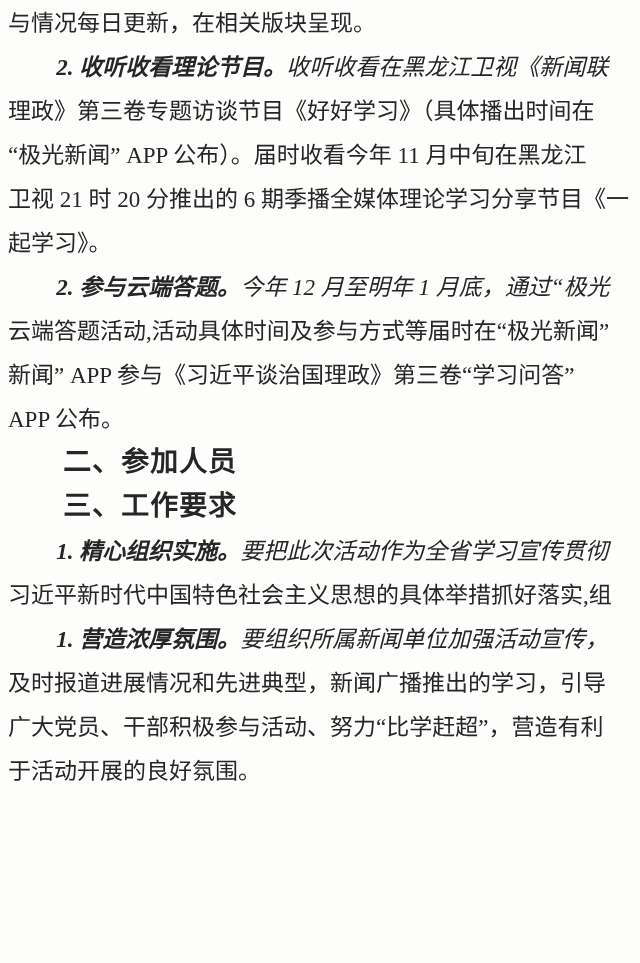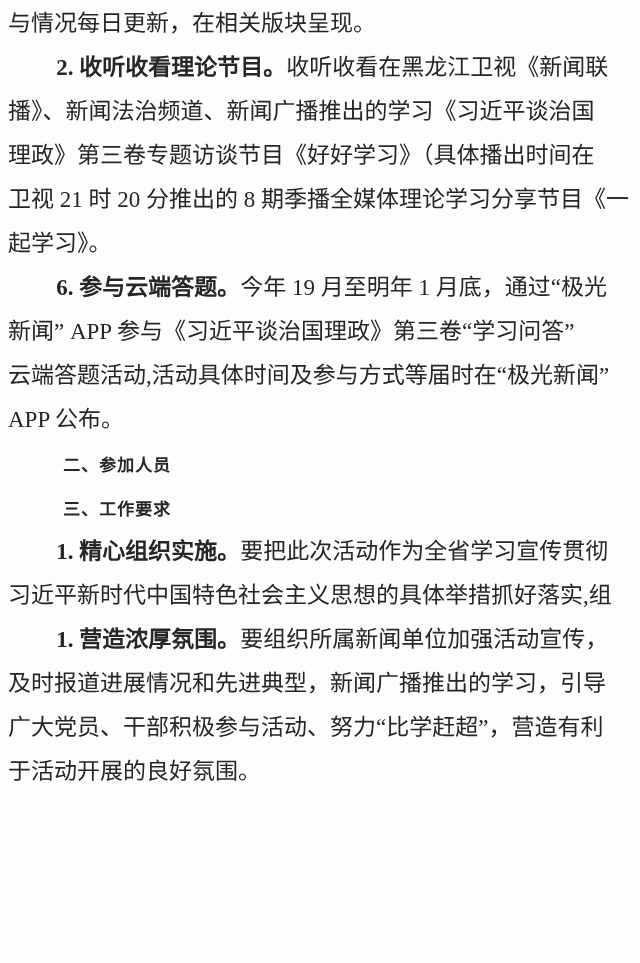--- a/index.html
+++ b/index.html
@@ -27,56 +27,57 @@
     color: #262626;
     white-space: nowrap;
     overflow: visible;
   }
   .just {
     text-align: justify;
     text-align-last: justify;
   }
   .indent {
     text-indent: 2.1em;
+    font-style: italic;
   }
   .heading {
     text-indent: 2.4em;
   }
   .heading span {
     font-family: Liberation Mono, monospace;
     font-weight: 700;
-    font-size: 17px;
+    font-size: 28px;
     letter-spacing: 1px;
   }
   .lead {
     font-weight: 700;
   }
 </style>
 </head>
 <body>
 
 <div class="page">
 
   <div class="line">与情况每日更新，在相关版块呈现。</div>
 
   <div class="line indent just">
     <span class="lead">2. 收听收看理论节目。</span><span>收听收看在黑龙江卫视《新闻联</span>
   </div>
 
-  <div class="line just">播》、新闻法治频道、新闻广播推出的学习《习近平谈治国</div>
   <div class="line just">理政》第三卷专题访谈节目《好好学习》（具体播出时间在</div>
-  <div class="line just">卫视 21 时 20 分推出的 8 期季播全媒体理论学习分享节目《一</div>
+  <div class="line just">“极光新闻” APP 公布）。届时收看今年 11 月中旬在黑龙江</div>
+  <div class="line just">卫视 21 时 20 分推出的 6 期季播全媒体理论学习分享节目《一</div>
   <div class="line">起学习》。</div>
 
   <div class="line indent just">
-    <span class="lead">6. 参与云端答题。</span><span>今年 19 月至明年 1 月底，通过“极光</span>
+    <span class="lead">2. 参与云端答题。</span><span>今年 12 月至明年 1 月底，通过“极光</span>
   </div>
 
+  <div class="line just">云端答题活动,活动具体时间及参与方式等届时在“极光新闻”</div>
   <div class="line just">新闻” APP 参与《习近平谈治国理政》第三卷“学习问答”</div>
-  <div class="line just">云端答题活动,活动具体时间及参与方式等届时在“极光新闻”</div>
   <div class="line">APP 公布。</div>
 
   <div class="line heading">
     <span>二、参加人员</span>
   </div>
 
 
   <div class="line heading">
     <span>三、工作要求</span>
   </div>

